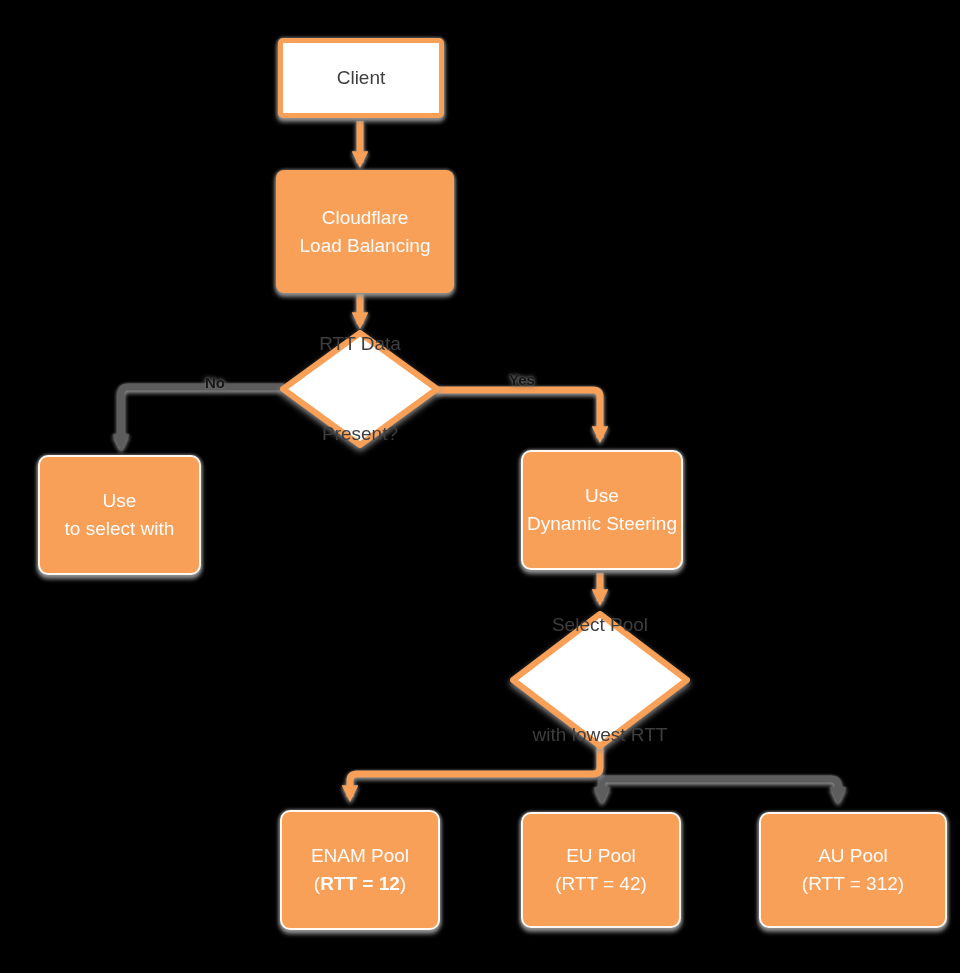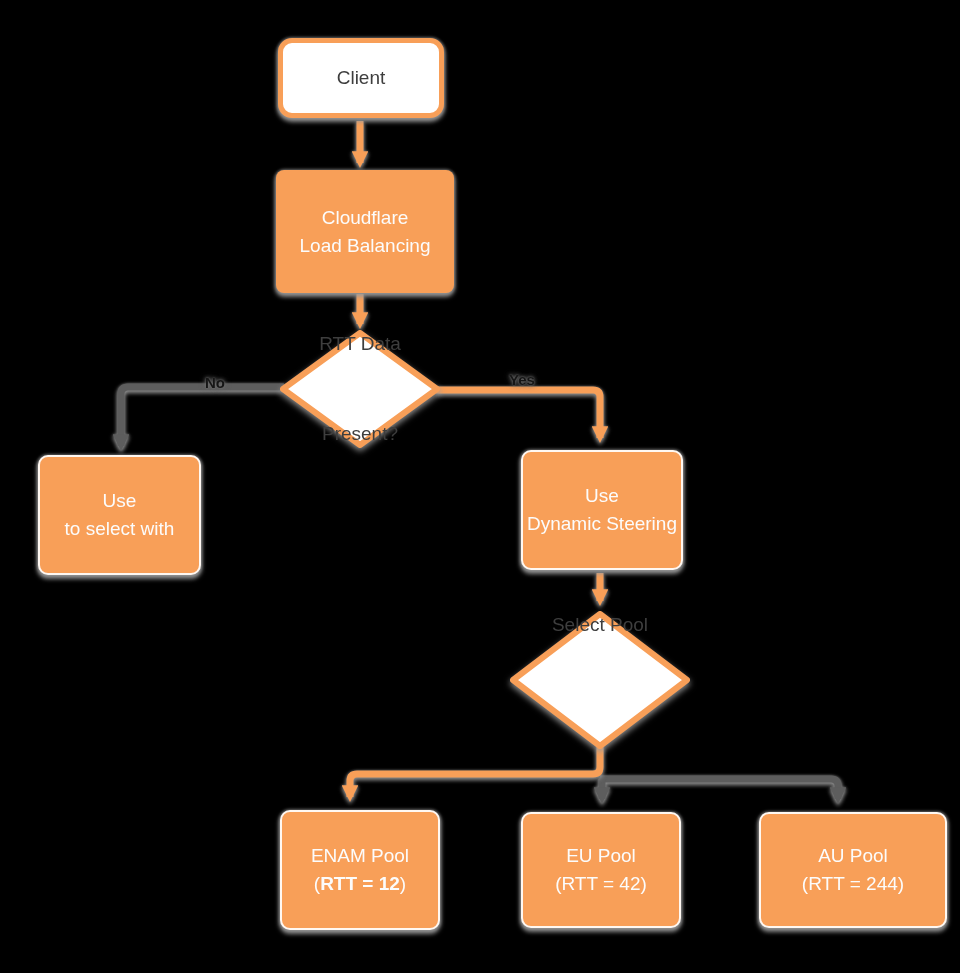--- a/index.html
+++ b/index.html
@@ -33,21 +33,21 @@
   
   .node{
     position:absolute;display:flex;flex-direction:column;
     align-items:center;justify-content:center;text-align:center;
     font-size:19px;line-height:28px;
     box-shadow:0 3px 4px 1px rgba(154,154,154,0.9),0 0 3px 1px rgba(154,154,154,0.55);
   }
   .stadium{
     background:var(--white-shape);
     border:5px solid var(--orange);
-    border-radius:14px;
+    border-radius:5px;
     color:var(--dark-text);
   }
   .process{
     background:var(--orange);
     color:var(--light-text);
     border-radius:8px;
   }
   .process.bordered{border:2px solid rgba(255,255,255,0.92);border-radius:10px;}
 
   .diamond{position:absolute;box-shadow:none;background:transparent;}
@@ -142,31 +142,32 @@
     <div>Use</div>
     <div>Dynamic Steering</div>
   </div>
 
   <div class="diamond" style="left:510px;top:611px;width:180px;height:138px;">
     <svg width="180" height="138" viewBox="0 0 180 138">
       <polygon points="90,3 177,69 90,135 3,69"></polygon>
     </svg>
     <div class="dtext">
       <div>Select Pool</div>
+      <div>with lowest RTT</div>
     </div>
   </div>
 
   <div class="node process bordered" style="left:280px;top:810px;width:160px;height:120px;">
     <div>ENAM Pool</div>
     <div><span>(</span><b>RTT = 12</b><span>)</span></div>
   </div>
 
   <div class="node process bordered" style="left:521px;top:812px;width:160px;height:116px;">
     <div>EU Pool</div>
     <div>(RTT = 42)</div>
   </div>
 
   <div class="node process bordered" style="left:759px;top:812px;width:188px;height:116px;">
     <div>AU Pool</div>
-    <div>(RTT = 244)</div>
+    <div>(RTT = 312)</div>
   </div>
 
 </div>
 
 </body></html>

